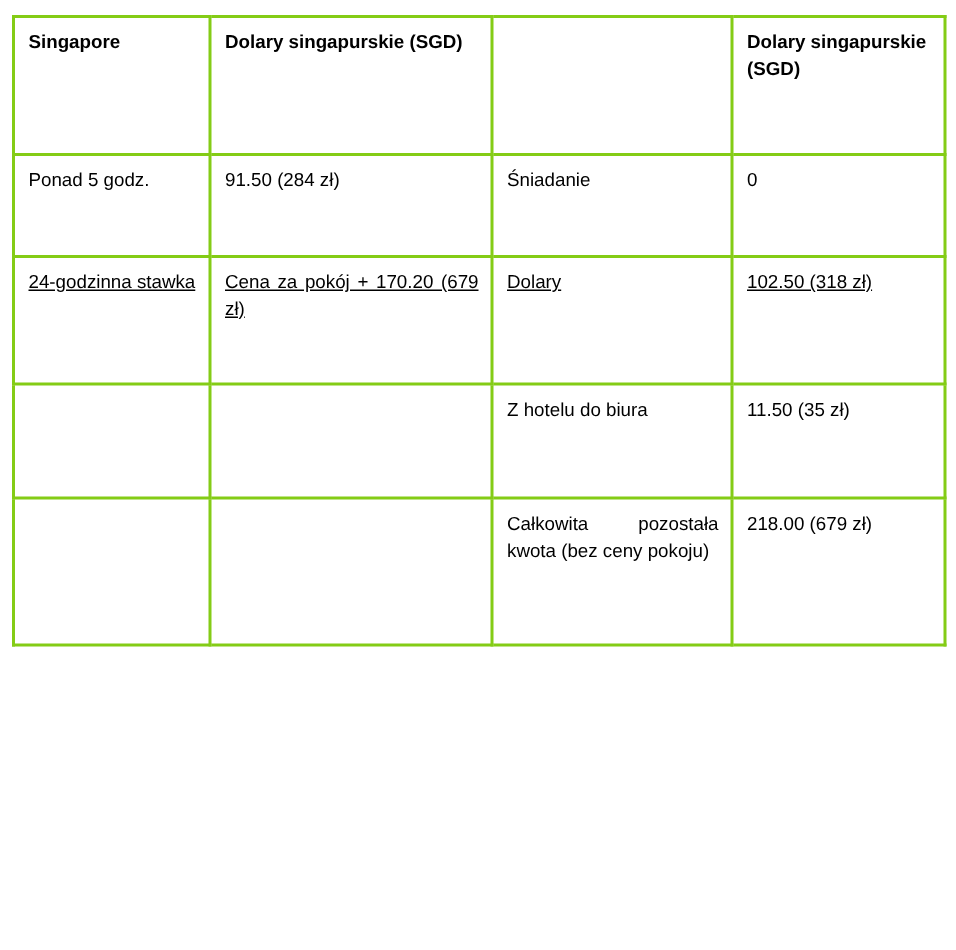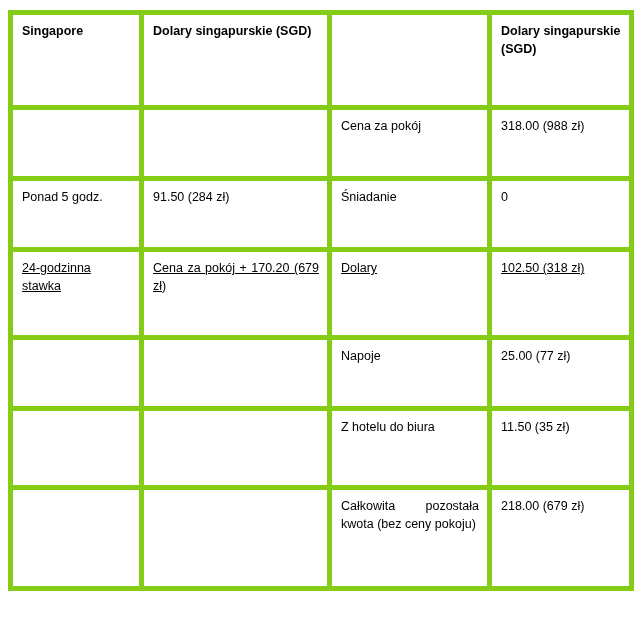--- a/index.html
+++ b/index.html
@@ -27,21 +27,21 @@
     width: 621px;
     margin-top: 2px;
     margin-left: 2px;
   }
   table.rate-table col.c1 { width: 131px; }
   table.rate-table col.c2 { width: 188px; }
   table.rate-table col.c3 { width: 160px; }
   table.rate-table col.c4 { width: 142px; }
 
   table.rate-table td {
-    border: 5px solid #84cc16;
+    border: 2px solid #84cc16;
     vertical-align: top;
     padding: 8px 8px 8px 9px;
     font-size: 12.5px;
     line-height: 1.42;
     word-wrap: break-word;
   }
   td.hdr {
     font-weight: bold;
   }
   td.justify {
@@ -71,49 +71,37 @@
       <col class="c4">
     </colgroup>
     <tbody>
       <tr class="r-head">
         <td class="hdr">Singapore</td>
         <td class="hdr justify">Dolary singapurskie (SGD)</td>
         <td class="hdr"></td>
         <td class="hdr">Dolary singapurskie (SGD)</td>
       </tr>
 
-      <tr class="r1">
-        <td class="empty"></td>
-        <td class="empty"></td>
-        <td>Cena za pokój</td>
-        <td>318.00 (988 zł)</td>
-      </tr>
 
       <tr class="r2">
         <td>Ponad 5 godz.</td>
         <td>91.50 (284 zł)</td>
         <td>Śniadanie</td>
         <td>0</td>
       </tr>
 
 
       <tr class="r4">
         <td>24-godzinna stawka</td>
         <td class="justify">Cena za pokój + 170.20 (679 zł)</td>
         <td>Dolary</td>
         <td>102.50 (318 zł)</td>
       </tr>
 
 
-      <tr class="r6">
-        <td class="empty"></td>
-        <td class="empty"></td>
-        <td>Napoje</td>
-        <td>25.00 (77 zł)</td>
-      </tr>
 
       <tr class="r7">
         <td class="empty"></td>
         <td class="empty"></td>
         <td>Z hotelu do biura</td>
         <td>11.50 (35 zł)</td>
       </tr>
 
       <tr class="r8">
         <td class="empty"></td>

